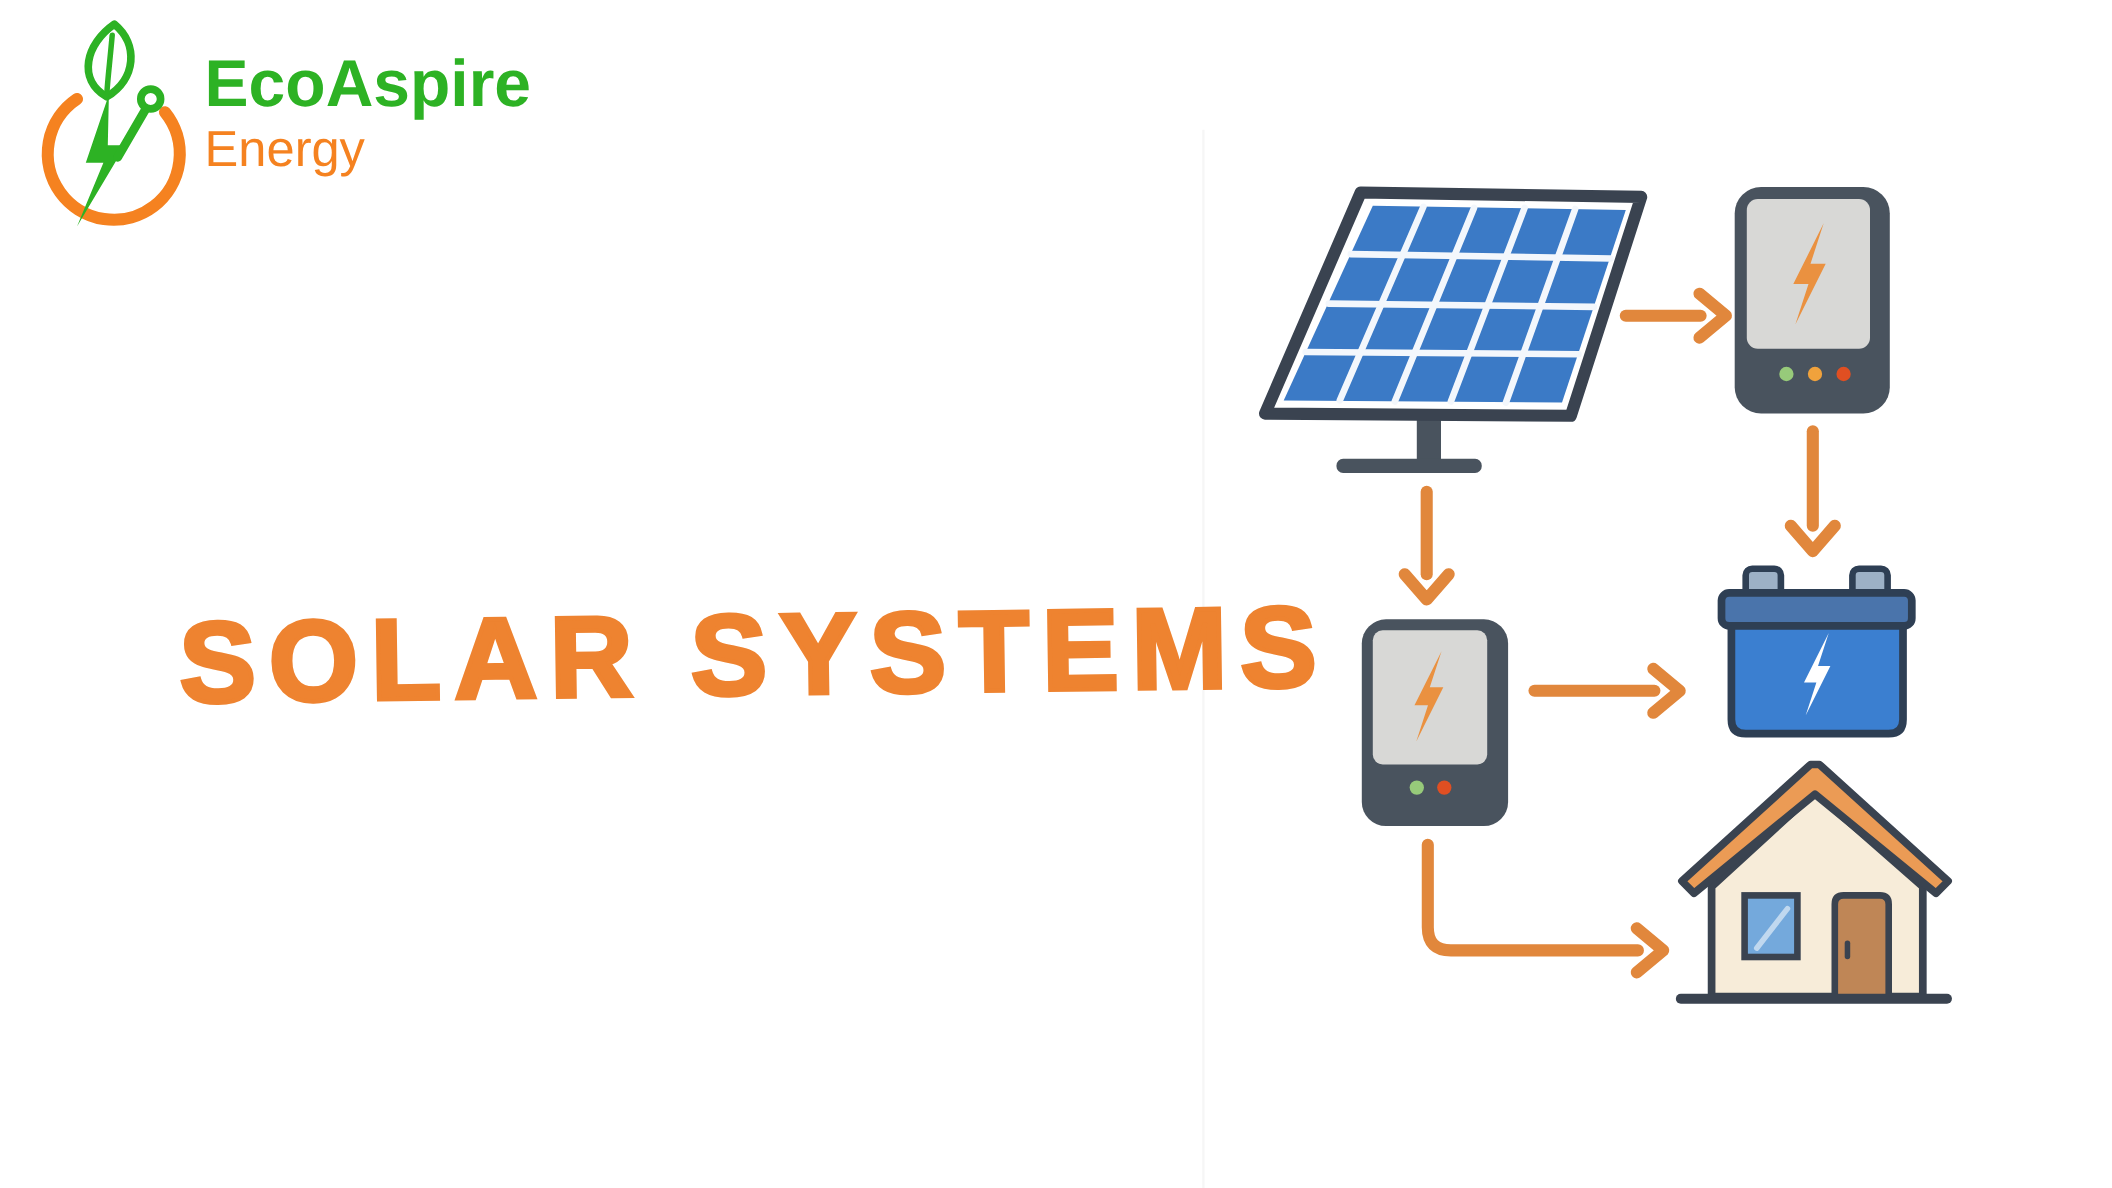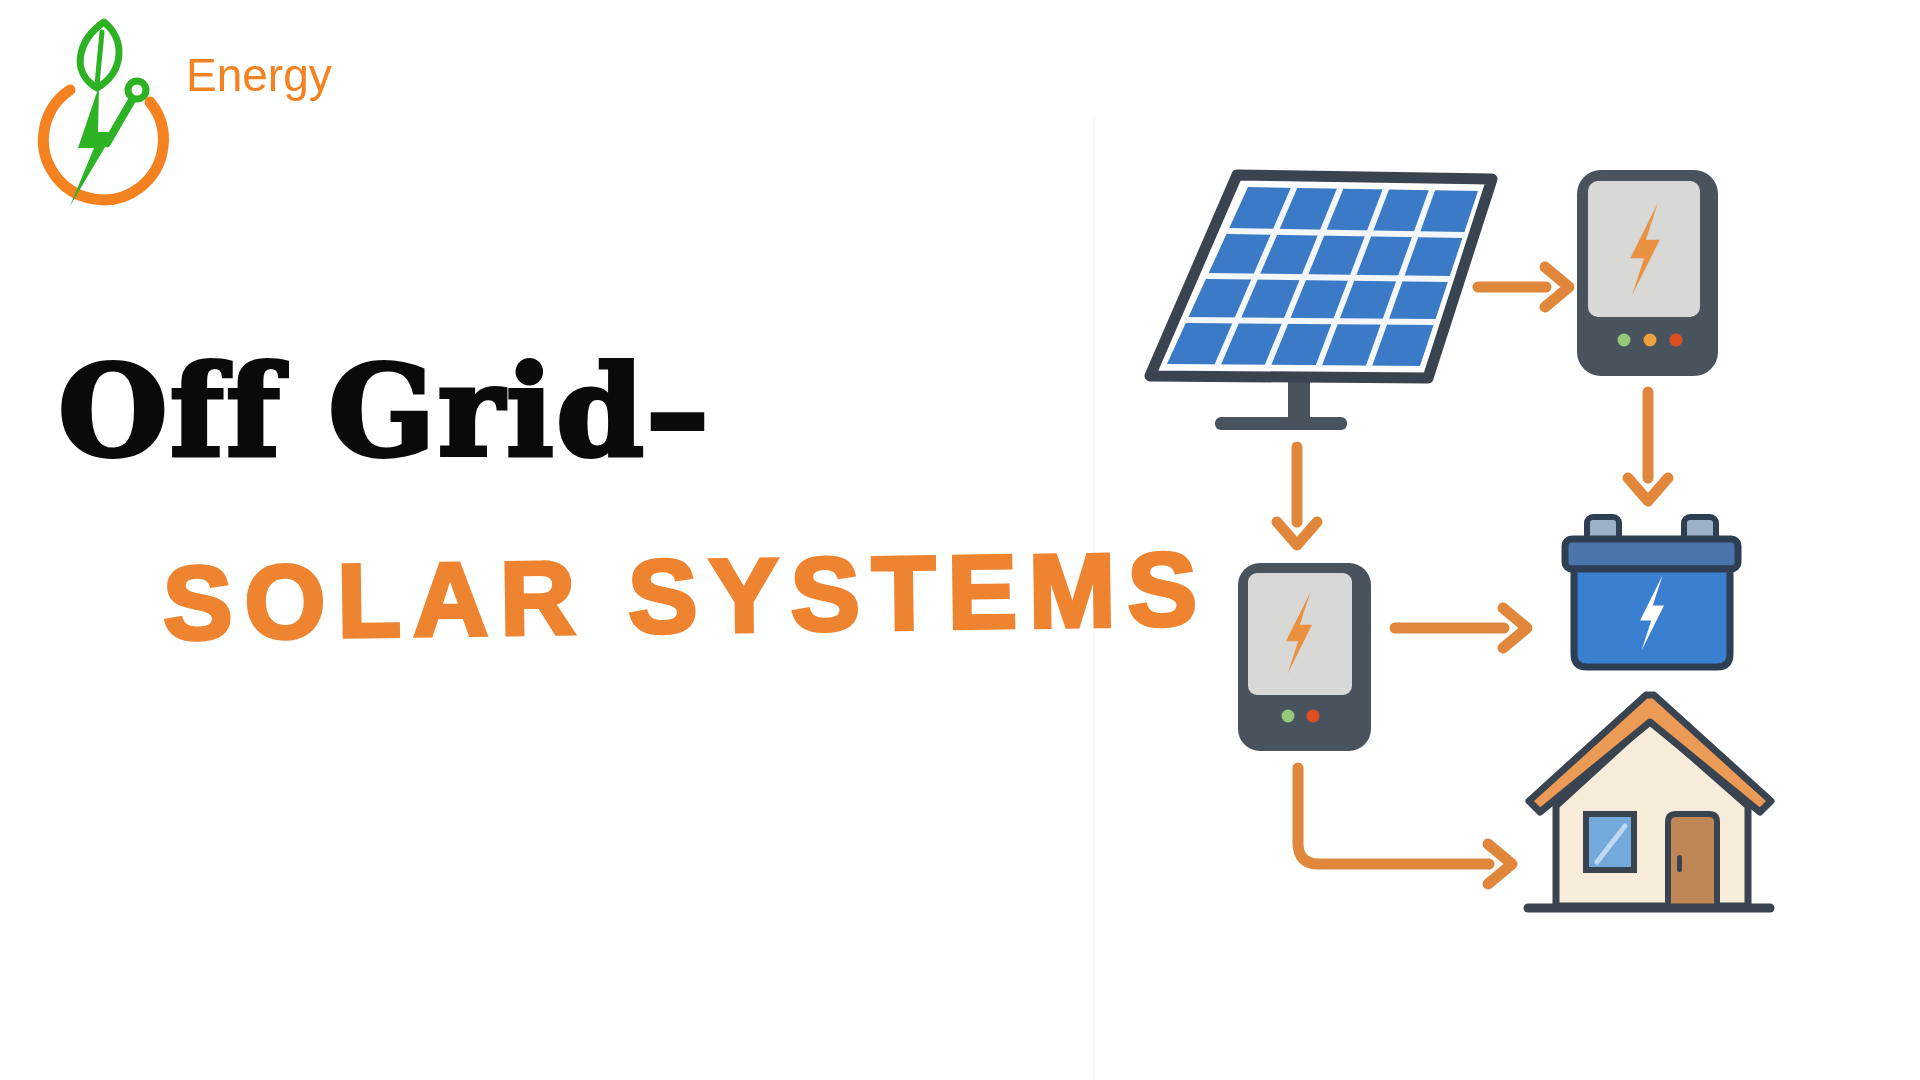--- a/index.html
+++ b/index.html
@@ -78,25 +78,25 @@
   <header class="brand">
     <svg class="logo-svg" viewBox="20 0 160 212">
       <path class="logo-circ" d="M70,90 A60,60 0 1 0 150,102"></path>
       <path class="logo-leaf" d="M104,22 C78,40 70,72 97,88 C124,72 126,40 104,22 Z"></path>
       <path class="logo-vein" d="M102,32 C100,55 98,70 97,87"></path>
       <path class="logo-bolt" d="M99,86 L78,148 L94,148 L70,206 L114,132 L98,132 Z"></path>
       <line class="logo-arm" x1="132" y1="100" x2="107" y2="143"></line>
       <circle class="logo-ring" cx="137" cy="90" r="9"></circle>
     </svg>
     <div class="brand-text">
+      <div class="brand-name">EcoAspire</div>
       <div class="brand-sub">Energy</div>
     </div>
   </header>
 
-  <h1 class="headline-1">Off Grid–</h1>
   <h2 class="headline-2">SOLAR SYSTEMS</h2>
 
   <svg class="diagram" viewBox="1140 140 680 790">
     <defs>
       <path id="bolt" d="M14,-50 L-16,10 L-1,10 L-14,50 L16,-10 L1,-10 Z"></path>
     </defs>
 
     <g>
       <rect class="stand" x="1288" y="378" width="22" height="44"></rect>
       <rect class="stand" x="1215" y="417" width="132" height="13" rx="6"></rect>

